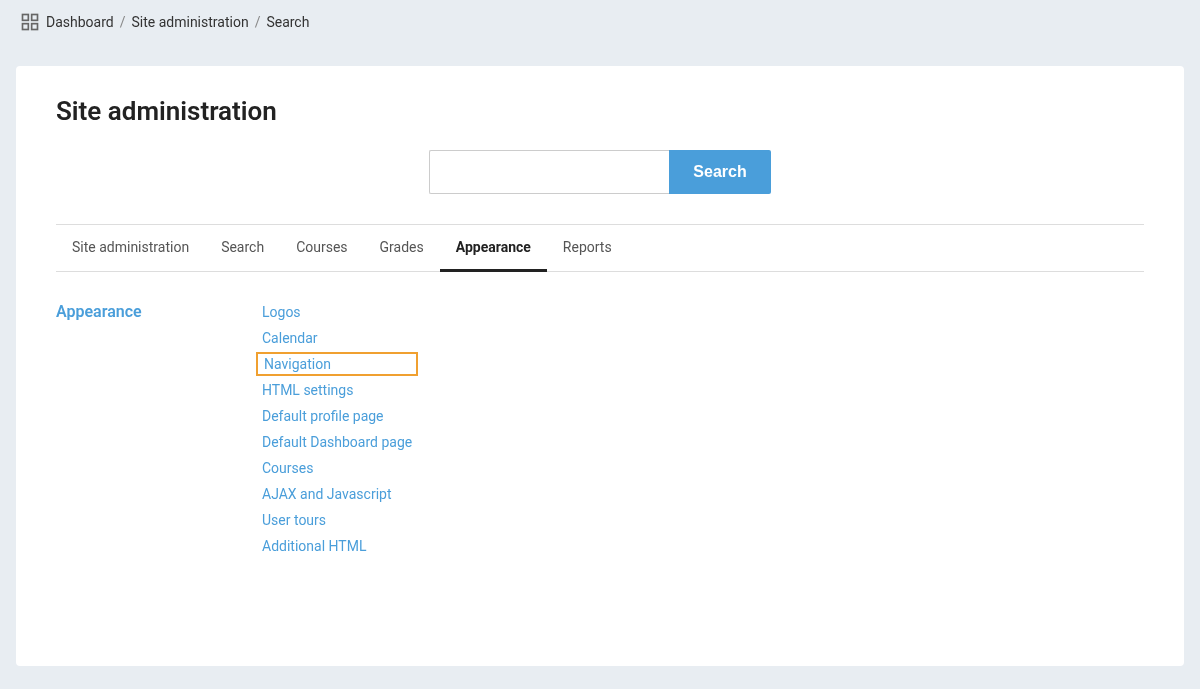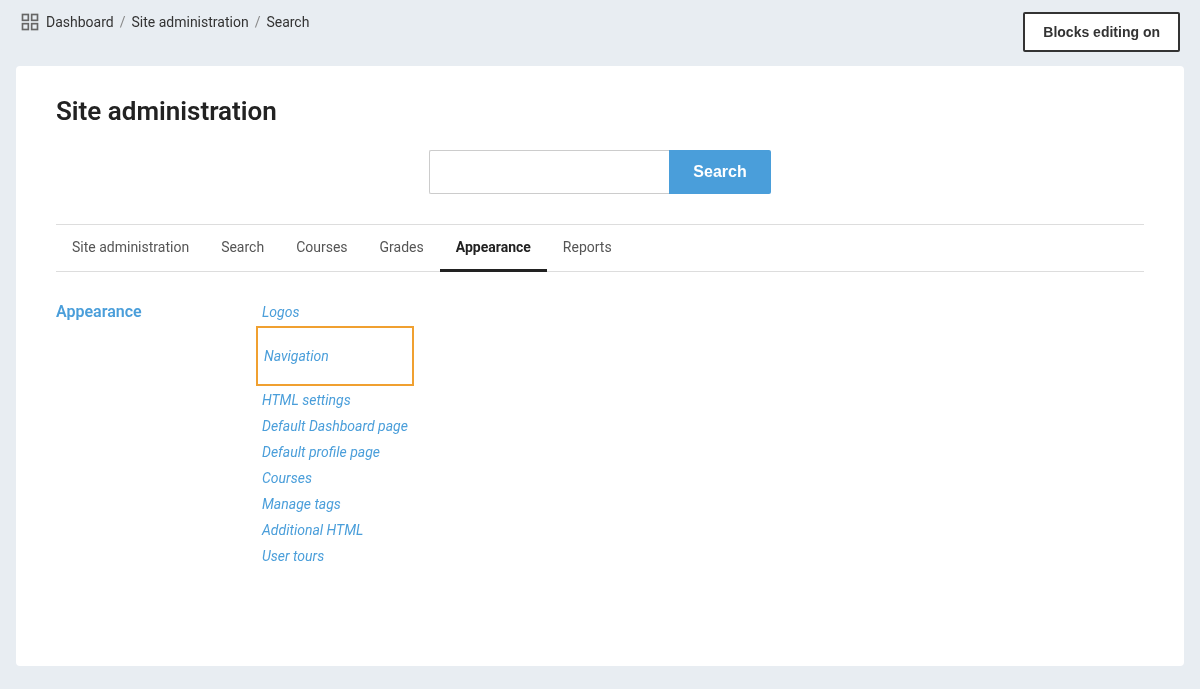--- a/index.html
+++ b/index.html
@@ -165,47 +165,45 @@
       flex-direction: column;
       gap: 2px;
     }
 
     .section-link {
       font-size: 14px;
       color: #4a9eda;
       text-decoration: none;
       padding: 4px 6px;
       display: inline-block;
-      font-style: italic;
     }
 
     .section-link.highlighted {
       border: 2px solid #f0a030;
-      padding: 20px 6px;
+      padding: 2px 6px;
       display: inline-block;
     }
   </style>
 </head>
 <body>
 
 <div class="topbar">
   <nav class="breadcrumb">
     <svg class="breadcrumb-icon" viewBox="0 0 24 24" fill="none" stroke="currentColor" stroke-width="2">
       <rect x="3" y="3" width="7" height="7"></rect>
       <rect x="14" y="3" width="7" height="7"></rect>
       <rect x="3" y="14" width="7" height="7"></rect>
       <rect x="14" y="14" width="7" height="7"></rect>
     </svg>
     <a class="breadcrumb-link" href="#">Dashboard</a>
     <span class="breadcrumb-separator">/</span>
     <a class="breadcrumb-link" href="#">Site administration</a>
     <span class="breadcrumb-separator">/</span>
     <span class="breadcrumb-link">Search</span>
   </nav>
-  <button class="blocks-editing-btn">Blocks editing on</button>
 </div>
 
 <div class="main-content">
   <h1 class="page-title">Site administration</h1>
 
   <div class="search-area">
     <input class="search-input" type="text" style="">
     <button class="search-btn">Search</button>
   </div>
 
@@ -217,23 +215,24 @@
     <a class="nav-tab" href="#">Courses</a>
     <a class="nav-tab" href="#">Grades</a>
     <a class="nav-tab active" href="#">Appearance</a>
     <a class="nav-tab" href="#">Reports</a>
   </nav>
 
   <div class="content-section">
     <div class="section-title">Appearance</div>
     <div class="section-links">
       <a class="section-link" href="#">Logos</a>
+      <a class="section-link" href="#">Calendar</a>
       <a class="section-link highlighted" href="#">Navigation</a>
       <a class="section-link" href="#">HTML settings</a>
+      <a class="section-link" href="#">Default profile page</a>
       <a class="section-link" href="#">Default Dashboard page</a>
-      <a class="section-link" href="#">Default profile page</a>
       <a class="section-link" href="#">Courses</a>
-      <a class="section-link" href="#">Manage tags</a>
+      <a class="section-link" href="#">AJAX and Javascript</a>
+      <a class="section-link" href="#">User tours</a>
       <a class="section-link" href="#">Additional HTML</a>
-      <a class="section-link" href="#">User tours</a>
     </div>
   </div>
 </div>
 
 </body></html>

